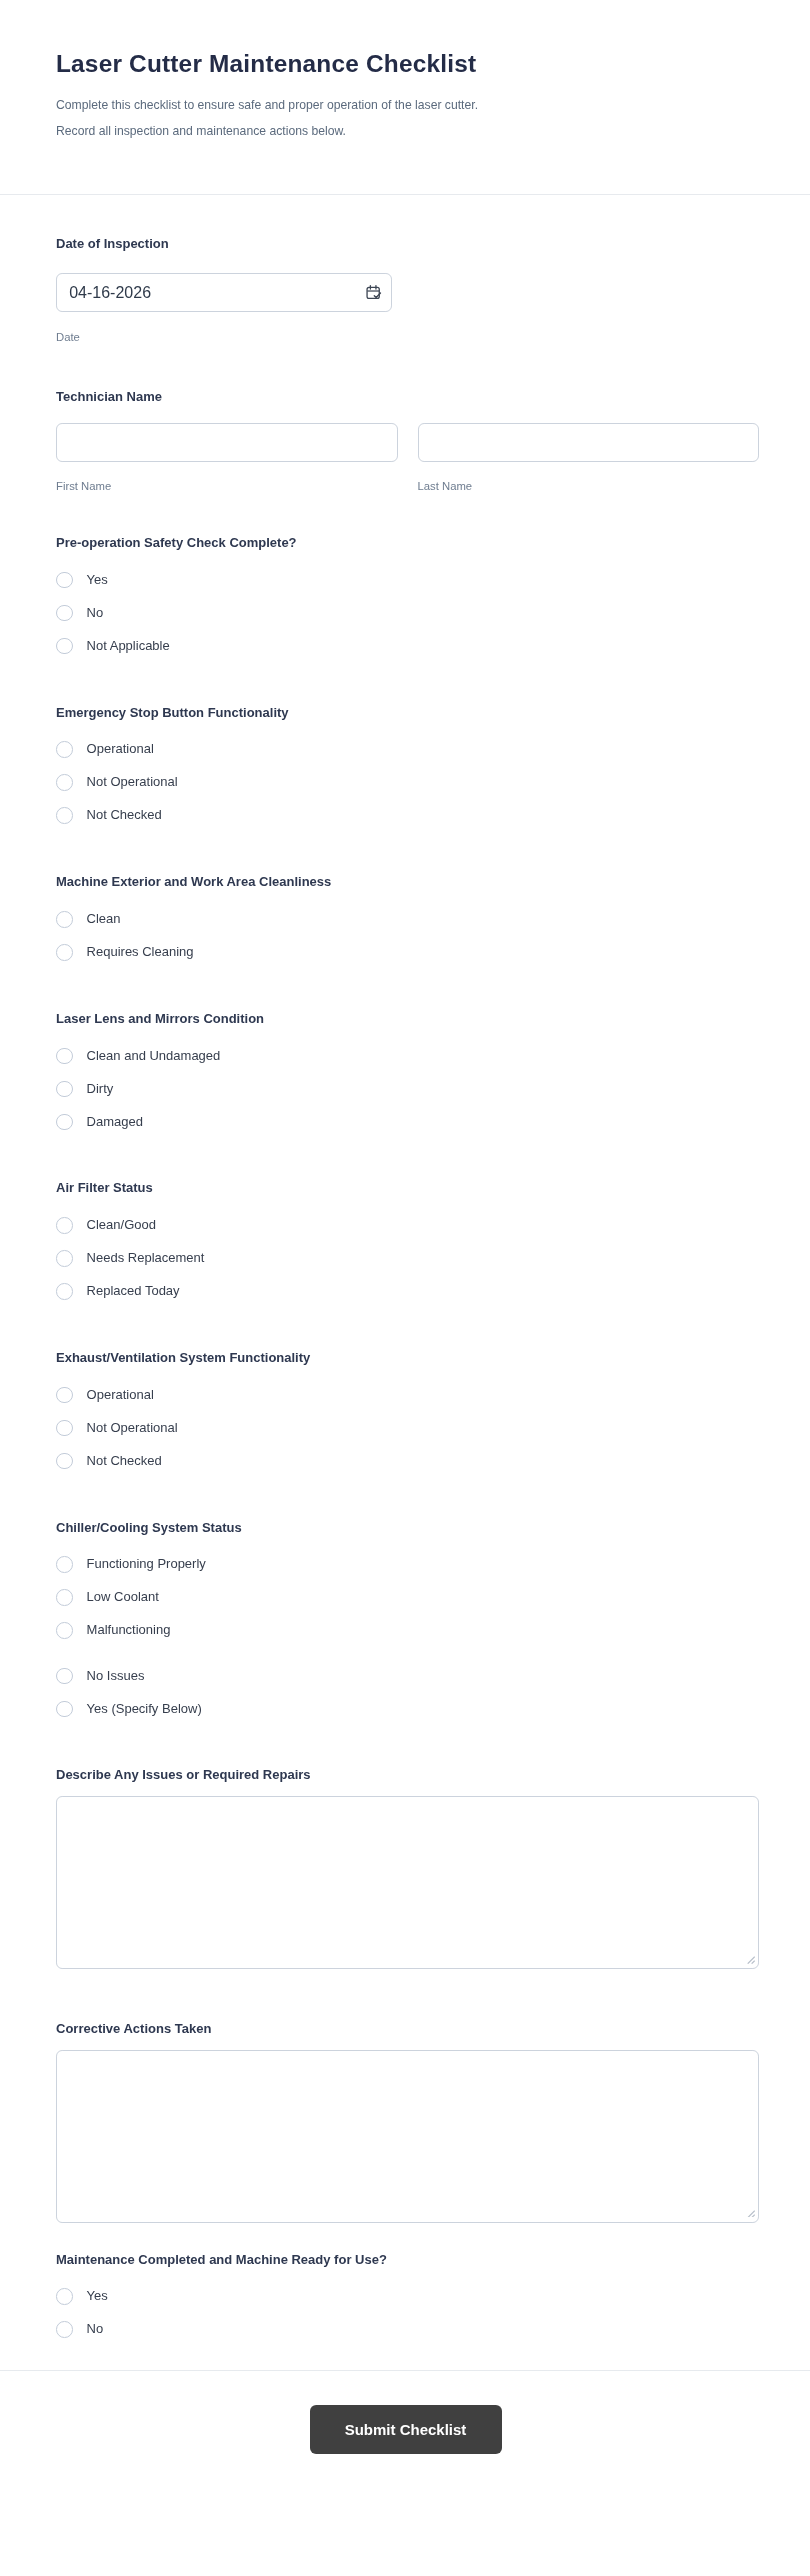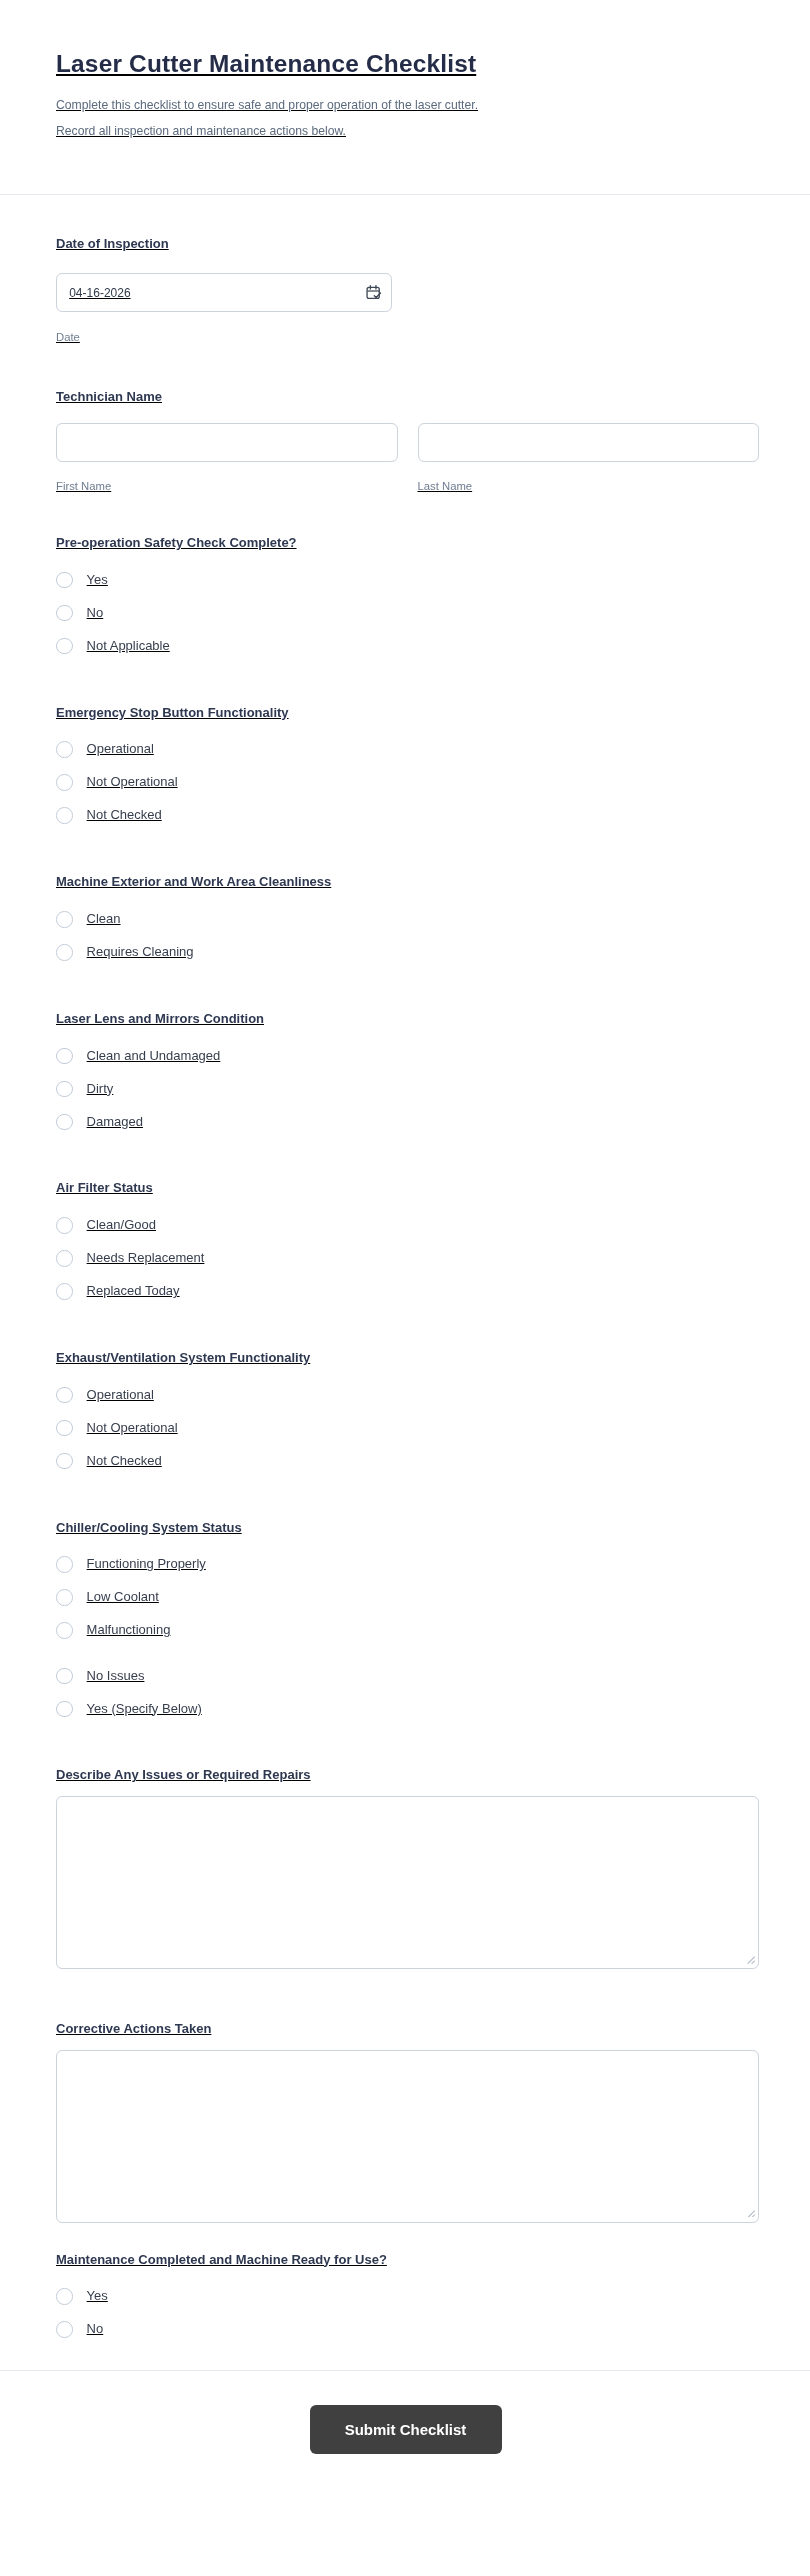--- a/index.html
+++ b/index.html
@@ -1,21 +1,21 @@
 <!DOCTYPE html>
 <html style="font-size:14px"><head>
 <meta charset="utf-8">
 <style>
   * { box-sizing: border-box; }
   html, body { margin: 0; padding: 0; background: #fff; }
   .page {
     width: 811px; height: 2576px; margin: 0 auto; background: #ffffff;
     font-family: "Liberation Sans", sans-serif; position: relative; overflow: hidden;
   }
-  .content { padding: 0 52px 0 56px; text-decoration: underline; }
+  .content { padding: 0 52px 0 56px; }
   .head { padding-top: 49px; }
   .form-title {
     font-size: 24.4px; line-height: 30px; font-weight: 700;
     color: #242c47; letter-spacing: 0.2px;
   }
   .form-subtitle {
     margin-top: 13px; font-size: 12.2px; line-height: 26px;
     color: #5b6a7d; font-weight: 400;
   }
   .divider { height: 0.9px; background: #e7eaee; width: 100%; }
@@ -27,21 +27,21 @@
   }
   .mt-date-label { margin-top: 40px; }
   .mt-section { margin-top: 41px; }
   .mt-tech { margin-top: 44px; }
   .mt-corrective { margin-top: 51px; }
   .mt-final { margin-top: 28px; }
 
   .text-input {
     display: block; height: 39px; border: 0.9px solid #ccd3dd; border-radius: 6.1px;
     background: #fff; font-family: "Liberation Sans", sans-serif;
-    font-size: 12px; color: #2f3a4a; padding: 0 35px 0 12.2px; outline: none; width: 100%;
+    font-size: 16px; color: #2f3a4a; padding: 0 35px 0 12.2px; outline: none; width: 100%;
   }
   .date-wrap { position: relative; width: 336px; margin-top: 21px; }
   .cal-icon { position: absolute; right: 9.6px; top: 12.2px; width: 16.6px; height: 15.7px; cursor: pointer; }
 
   .sublabel {
     margin-top: 17.4px; font-size: 11.3px; line-height: 14px; color: #6f7d90; font-weight: 400;
   }
   .name-row { display: flex; gap: 20px; margin-top: 18.3px; }
   .name-col { flex: 1; }
   .name-col .sublabel { margin-top: 16.6px; }

